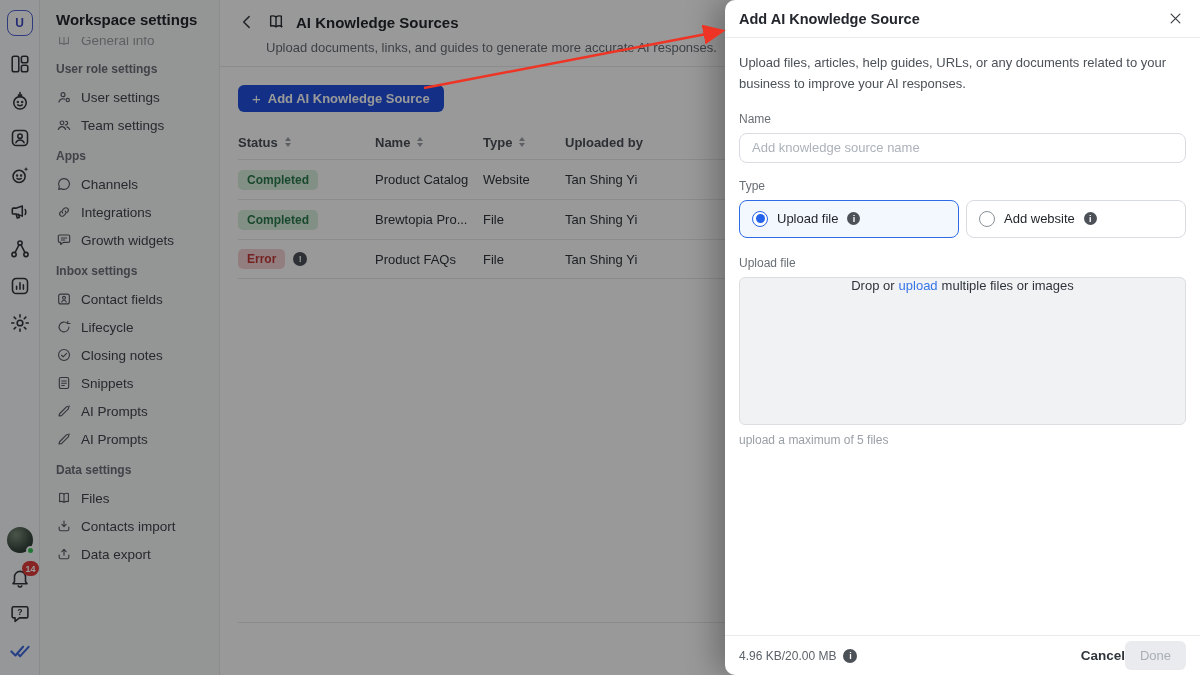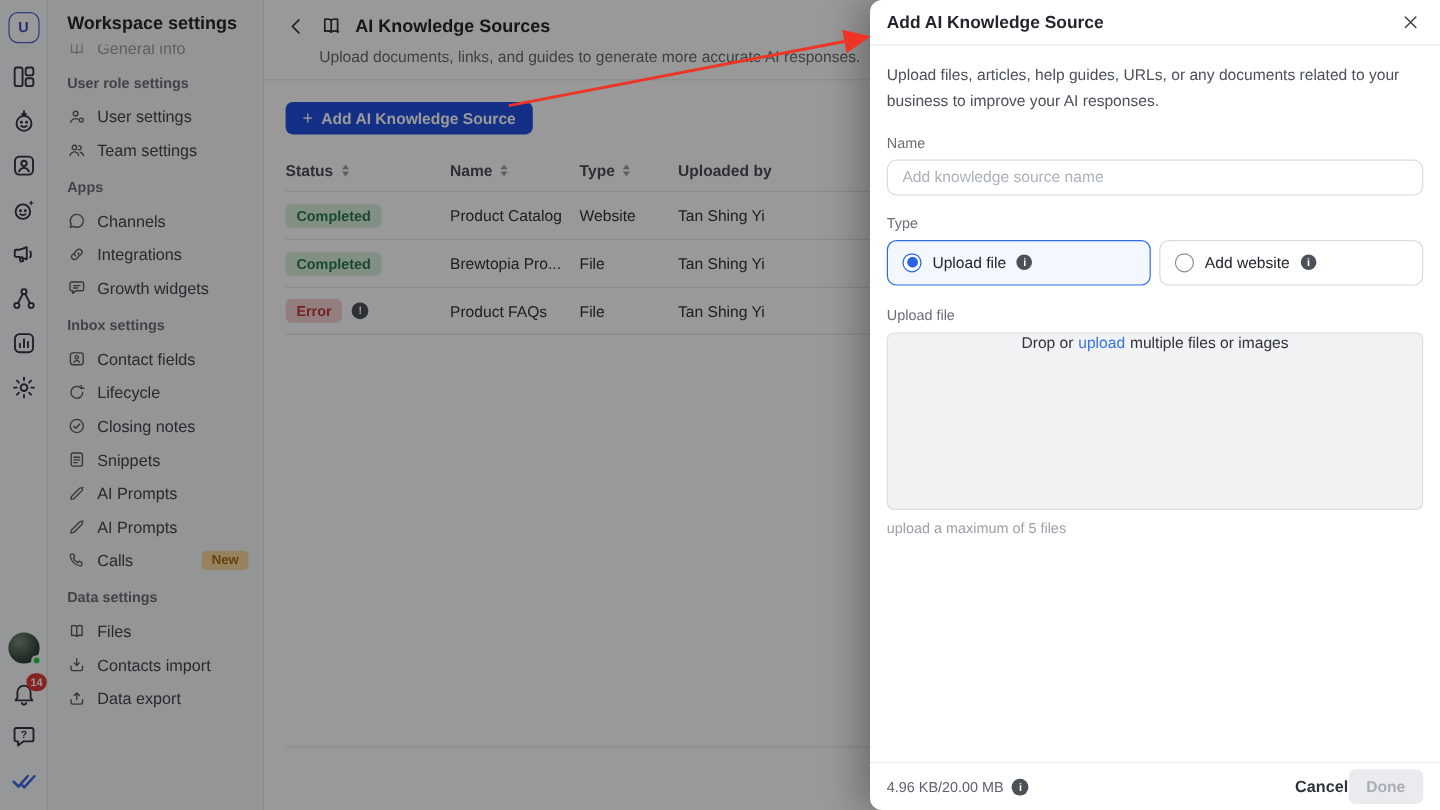--- a/index.html
+++ b/index.html
@@ -79,21 +79,21 @@
   .type-card .info-dot { width:13px; height:13px; }
   .upload-block { margin-top:18px; }
   .dropzone { height:148px; background:#f1f2f4; border:1px solid #dcdee2; border-radius:6px; display:flex; align-items:flex-start; justify-content:center; font-size:13px; color:#2f343b; cursor:pointer; }
   .dz-link { color:#3575e8; margin:0 4px; cursor:pointer; }
   .dz-pre { margin-right:0; }
   .helper { font-size:12px; color:#9aa0a7; margin-top:8px; }
   .d-footer { height:40px; flex:none; border-top:1px solid #e8eaed; display:flex; align-items:center; padding:0 14px; }
   .usage { font-size:12px; color:#5c6269; display:flex; align-items:center; gap:7px; }
   .f-spacer { flex:1; }
   .cancel-btn { font-size:13.5px; font-weight:600; color:#2f353c; background:none; border:none; cursor:pointer; }
-  .done-btn { background:#e9ebee; color:#a9aeb6; font-size:13px; font-weight:700; padding:7px 15px; border-radius:6px; border:none; }
+  .done-btn { background:#e9ebee; color:#a9aeb6; font-size:13px; font-weight:400; padding:7px 15px; border-radius:6px; border:none; }
 
   .arrow-svg { position:absolute; inset:0; width:1200px; height:675px; z-index:60; pointer-events:none; }
   .defs-hidden { position:absolute; width:0; height:0; overflow:hidden; }
 </style>
 </head>
 <body>
 
 <svg class="defs-hidden" aria-hidden="true">
   <defs>
     <g id="stroke-style"></g>
@@ -427,27 +427,20 @@
         <svg>
           <use href="#i-pensparkle"></use>
         </svg>
         <span>AI Prompts</span>
       </div>
     <div class="sb-item">
         <svg>
           <use href="#i-pensparkle"></use>
         </svg>
         <span>AI Prompts</span>
-      </div>
-    <div class="sb-item">
-        <svg>
-          <use href="#i-phone"></use>
-        </svg>
-        <span>Calls</span>
-        <span class="badge-new">New</span>
       </div>
 
     <div class="sb-group-header">Data settings</div>
     <div class="sb-item">
         <svg>
           <use href="#i-book"></use>
         </svg>
         <span>Files</span>
       </div>
     <div class="sb-item">

